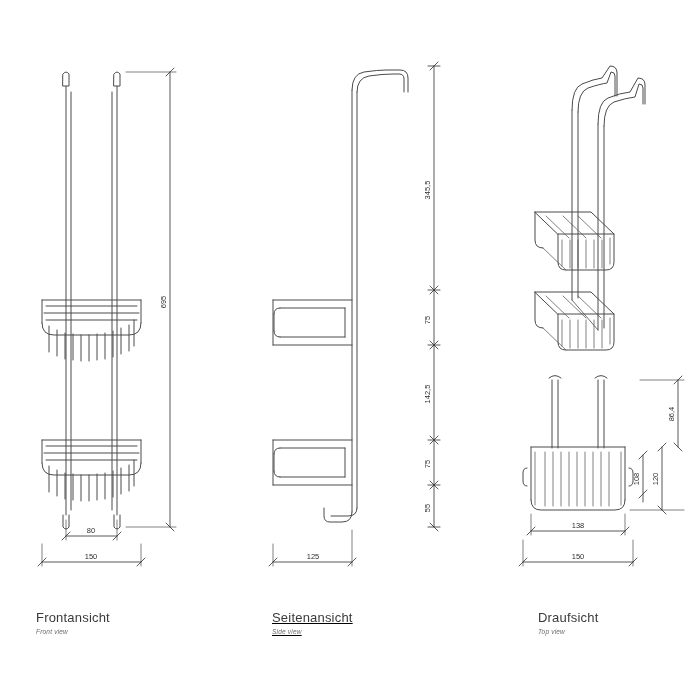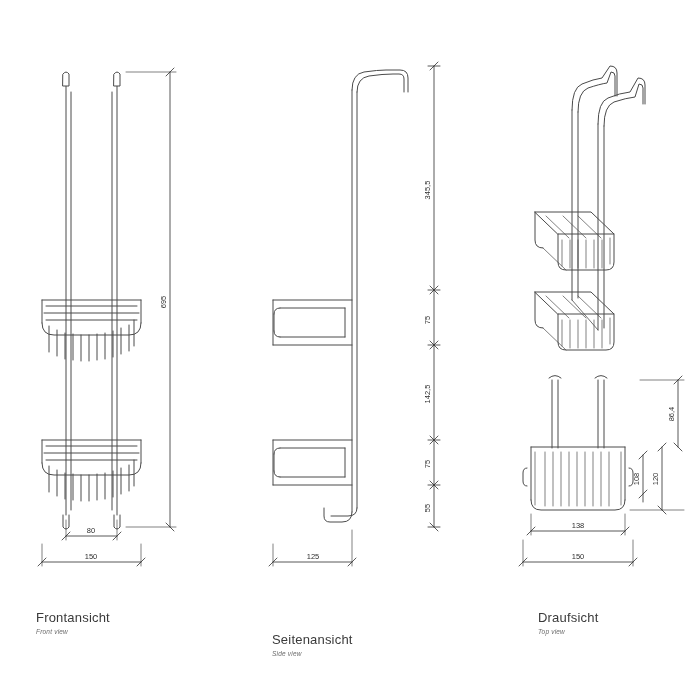--- a/index.html
+++ b/index.html
@@ -296,21 +296,21 @@
       <text x="578" y="528" text-anchor="middle">138</text>
       <text x="578" y="559" text-anchor="middle">150</text>
     </g>
   </svg>
 
   <div class="cap-block" style="left:36px; top:610px;">
     <div class="cap-title">Frontansicht</div>
     <div class="cap-sub">Front view</div>
   </div>
 
-  <div class="cap-block" style="left:272px; top:632px;">
+  <div class="cap-block" style="left:272px; top:610px;text-decoration:underline;">
     <div class="cap-title">Seitenansicht</div>
     <div class="cap-sub">Side view</div>
   </div>
 
   <div class="cap-block" style="left:528px; top:610px;margin-left:10px;">
     <div class="cap-title">Draufsicht</div>
     <div class="cap-sub">Top view</div>
   </div>
 
 </div>

